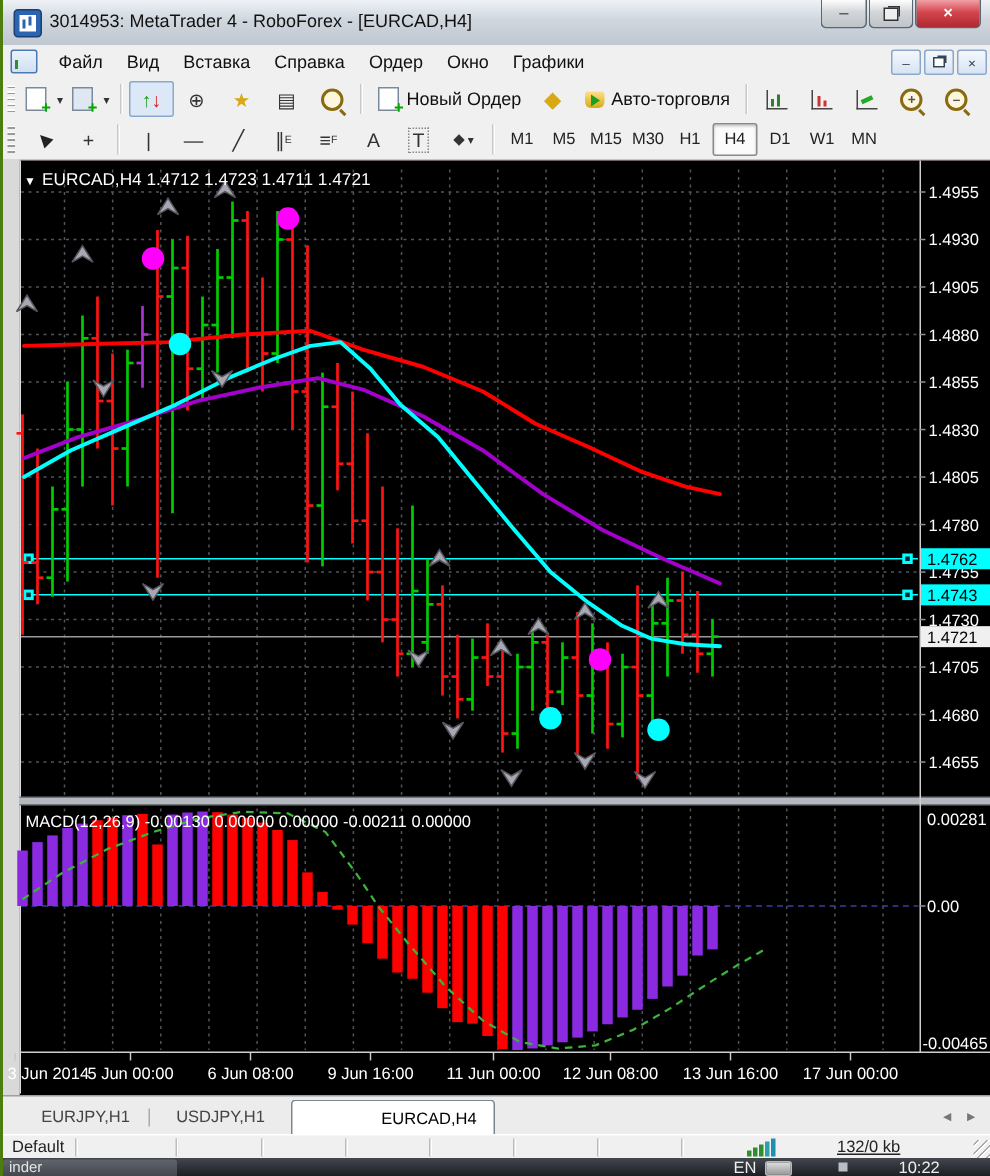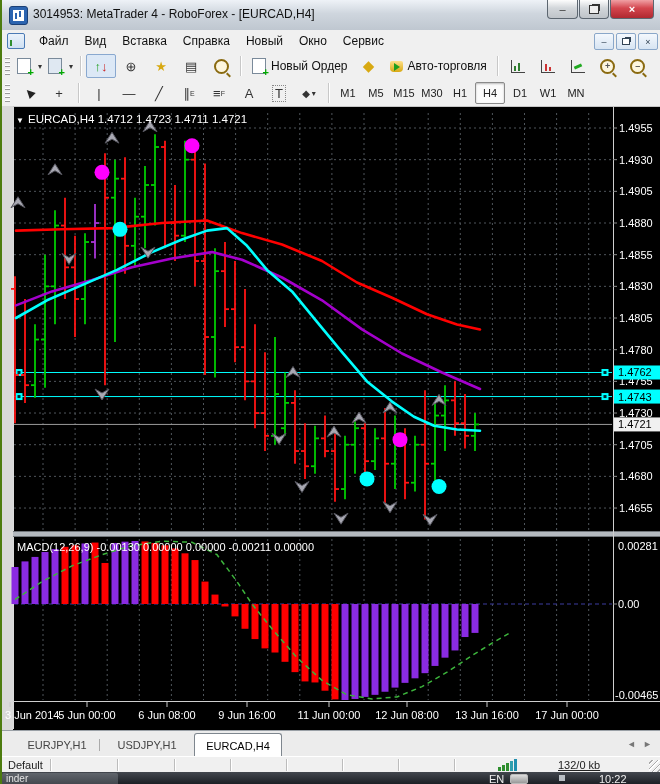--- a/index.html
+++ b/index.html
@@ -66,21 +66,21 @@
   .cursor-glyph{display:inline-block;transform:rotate(-135deg);font-size:11px;color:#222;}
   .sub{font-size:7px;vertical-align:sub;}
   
   #chart-svg{position:absolute;left:0;top:106px;}
   
   #tabbar{position:absolute;left:0;top:730px;width:660px;height:26px;background:#ececec;
     border-top:1px solid #9aa0a6;}
   .tab{position:absolute;top:4px;height:20px;font-size:11px;color:#444;display:flex;
     align-items:center;justify-content:center;}
   .tab.active{background:#fff;border:1px solid #7e868e;border-bottom:none;border-radius:3px 3px 0 0;
-    color:#000;top:2px;height:24px;}
+    color:#000;top:2px;height:24px;padding-left:48px;}
   .tabsep{position:absolute;top:8px;width:1px;height:12px;background:#aaa;}
   .tabnav{position:absolute;top:8px;font-size:9px;color:#777;}
   
   #statusbar{position:absolute;left:0;top:756px;width:660px;height:16px;background:#f0f0f0;
     border-top:1px solid #fff;font-size:11px;color:#222;}
   .sb-sep{position:absolute;top:2px;width:1px;height:12px;background:#bcbcbc;border-right:1px solid #fff;}
   #sb-profile{position:absolute;left:6px;top:2px;width:40px;overflow:hidden;white-space:nowrap;}
   #conn-icon{position:absolute;left:496px;top:3px;width:20px;height:11px;display:flex;align-items:flex-end;}
   #conn-icon i{width:3px;margin-right:1px;background:#2f8f2f;}
   #sb-traffic{position:absolute;left:556px;top:2px;text-decoration:underline;}
@@ -114,23 +114,23 @@
     </div>
   </div>
 
   <div id="menubar">
     <div id="mdi-icon"></div>
     <div id="menu-items" style="display:flex;text-align:right;">
         <div class="menu-item">Файл</div>
         <div class="menu-item">Вид</div>
         <div class="menu-item">Вставка</div>
         <div class="menu-item">Справка</div>
-        <div class="menu-item">Новый</div>
+        <div class="menu-item">Ордер</div>
         <div class="menu-item">Окно</div>
-        <div class="menu-item">Сервис</div>
+        <div class="menu-item">Графики</div>
       </div>
     <div id="mdi-controls">
       <div class="mdibtn">–</div>
       <div class="mdibtn">
           <span class="restore-glyph-sm"></span>
         </div>
       <div class="mdibtn">×</div>
     </div>
   </div>
 

